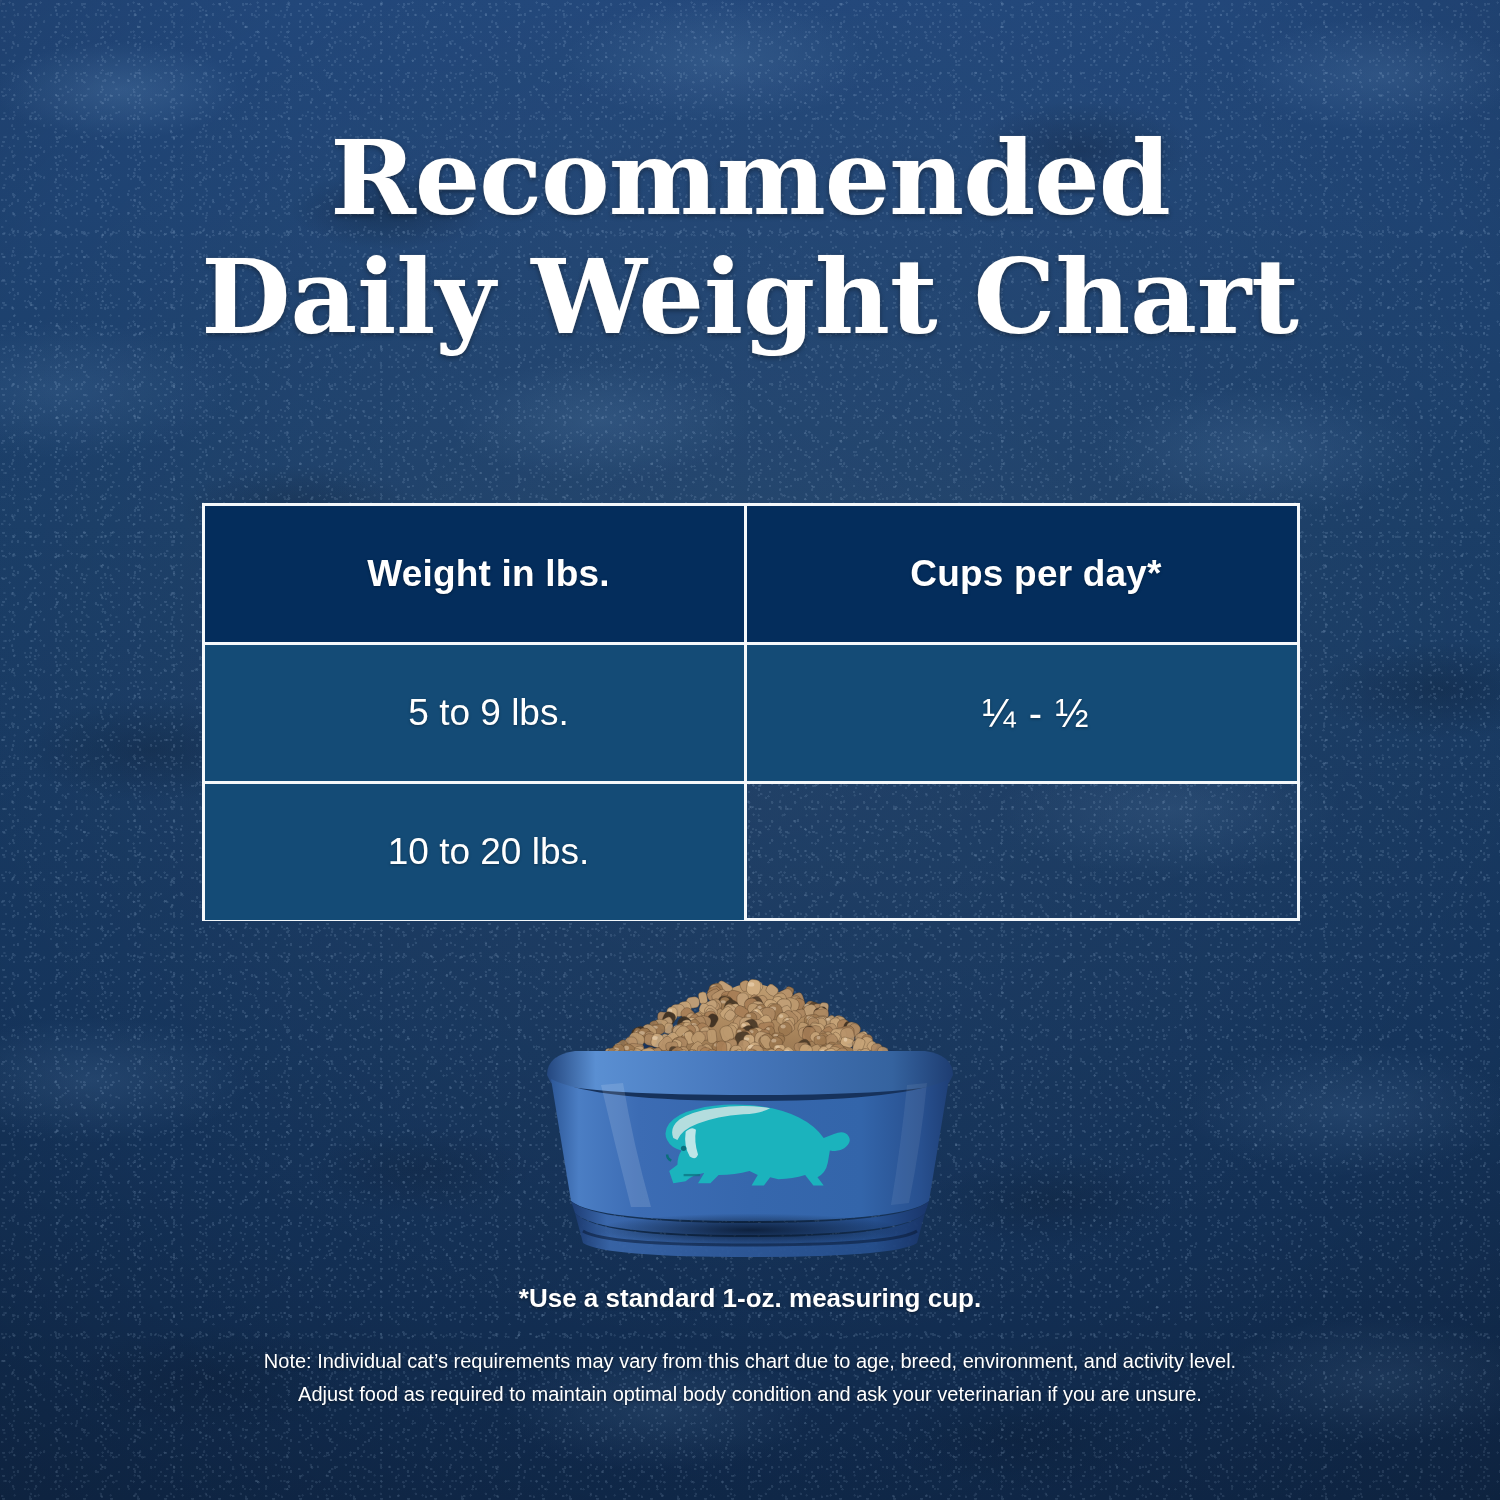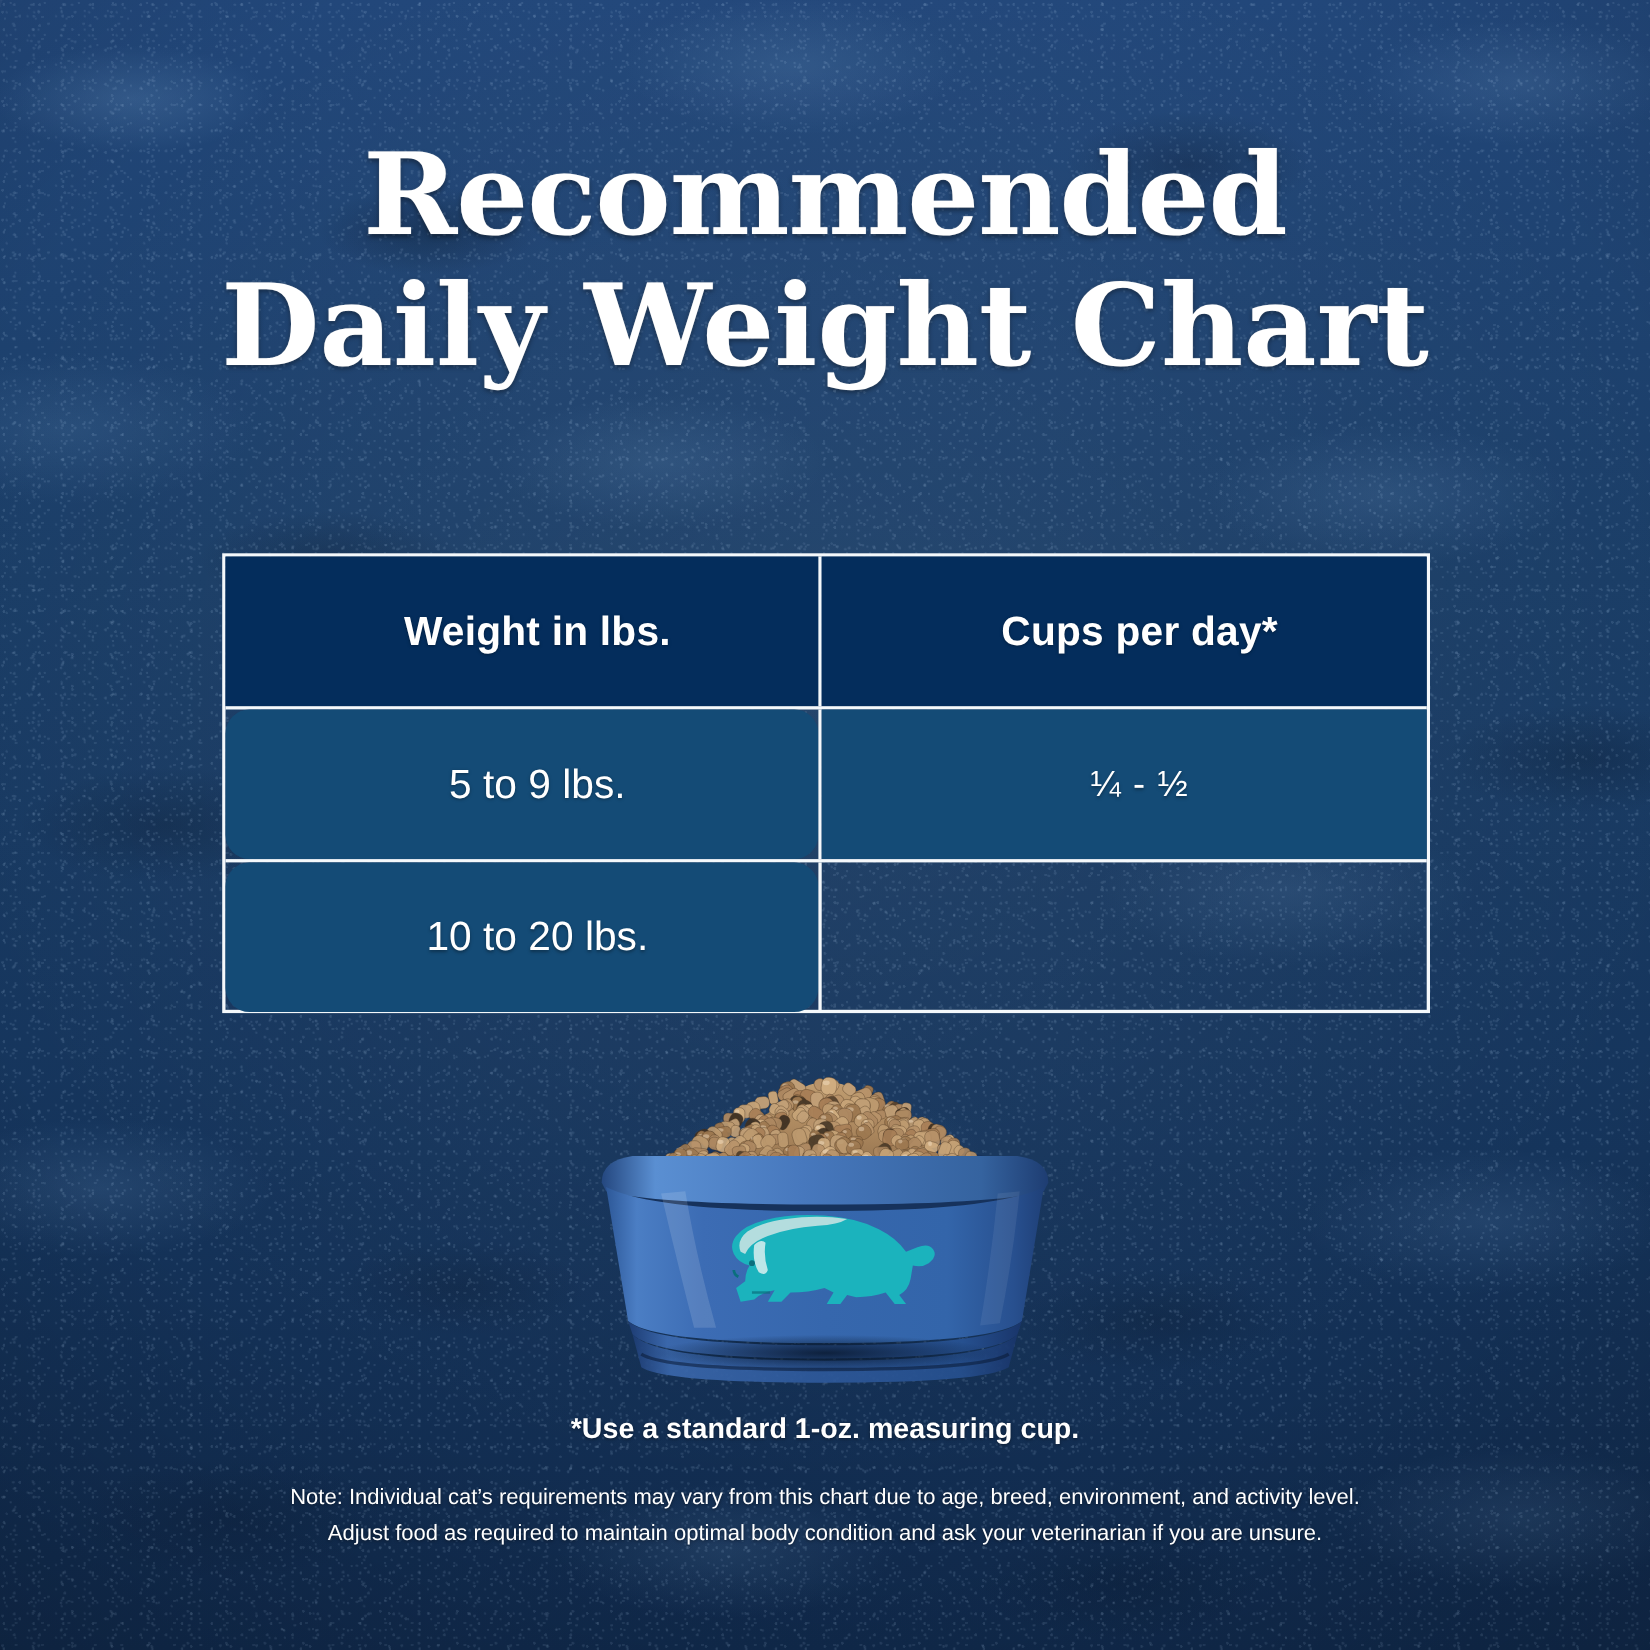--- a/index.html
+++ b/index.html
@@ -118,22 +118,22 @@
     padding-left:28px;
   }
   .c1 { width:539px; }
   .c2 { flex:1 1 auto; }
   .vdiv { width:3px; background:#f4f8fb; flex:0 0 auto; }
   .hdiv { height:3px; background:#f4f8fb; flex:0 0 auto; }
 
   .trow.head  .tcell { background:#042d5c; font-size:37px; font-weight:bold; letter-spacing:.2px; }
   .trow.body  .tcell,
   .trow.body2 .tcell { background:#144b76; }
-  .trow.body .c1, .trow.body2 .c1 { font-size:37px; font-weight:normal;border-radius:22px; }
-  .trow.body .c2, .trow.body2 .c2 { font-size:33px; font-weight:normal; letter-spacing:1px; }
+  .trow.body .c1, .trow.body2 .c1 { font-size:37px; font-weight:normal; }
+  .trow.body .c2, .trow.body2 .c2 { font-size:40px; font-weight:normal; letter-spacing:1px; }
 
   
   #bowl-wrap {
     position:absolute;
     left:505px; top:955px;
     width:490px; height:310px;
   }
   #bowl-shadow {
     position:absolute; left:30px; top:252px; width:430px; height:46px;
     background:radial-gradient(ellipse 50% 50% at 50% 50%, rgba(3,14,30,.75), rgba(3,14,30,0) 72%);

